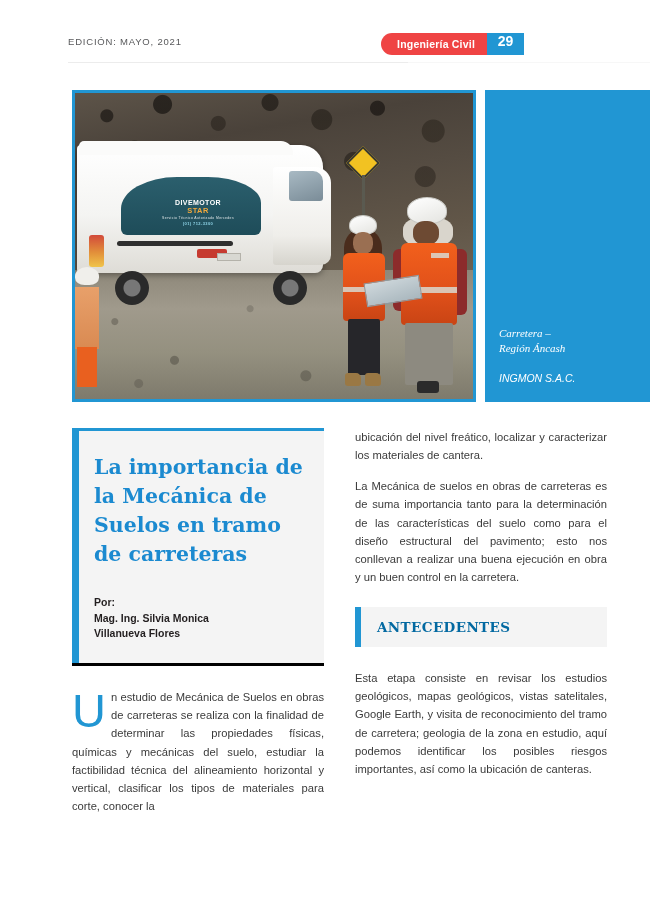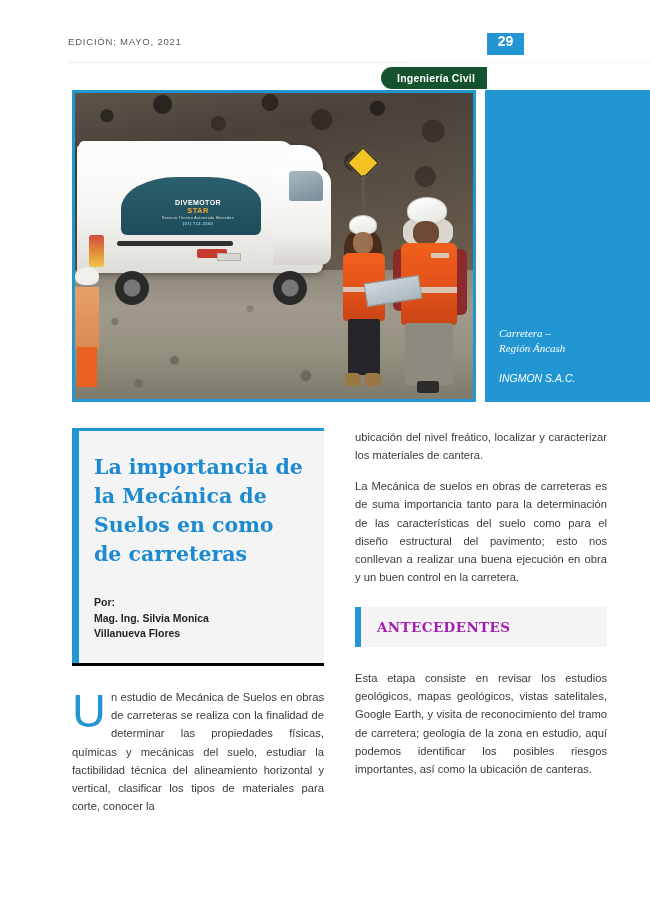--- a/index.html
+++ b/index.html
@@ -43,27 +43,26 @@
   .header-rule-2 {
     position: absolute;
     left: 408px; top: 62px;
     width: 242px; height: 1px;
     background: #f7f7f7;
   }
   .section-pill {
     position: absolute;
     right: 37px; top: 33px;
     height: 22px;
-    background: #14532d;
+    background: #ef4444;
     border-radius: 11px 0 0 11px;
     padding: 0 12px 0 16px;
     display: flex;
     align-items: center;
     justify-content: center;
-    margin-top: 34px;
   }
   .section-pill span {
     color: #ffffff;
     font-size: 10.5px;
     font-weight: bold;
     letter-spacing: 0.2px;
     white-space: nowrap;
   }
   .page-number-box {
     position: absolute;
@@ -467,21 +466,21 @@
     content: "";
     position: absolute;
     left: 0; top: 0; bottom: 0;
     width: 6px;
     background: #2196d3;
   }
   .section-heading span {
     font-family: "DejaVu Serif", serif;
     font-weight: bold;
     font-size: 13.5px;
-    color: #a21caf;
+    color: #0369a1;
     letter-spacing: 0.4px;
   }
   .subsection {
     border-top: 1.5px solid #2196d3;
     border-bottom: 1.5px solid #2196d3;
     padding: 6px 0 6px 0;
     text-align: center;
     margin-bottom: 15px;
   }
   .subsection span {
@@ -577,21 +576,21 @@
       <div class="caption-line">Región Áncash</div>
       <div class="caption-credit">INGMON S.A.C.</div>
     </div>
   </div>
 
   <div class="left-col">
     <div class="title-card">
       <div class="article-title">
         <div>La importancia de</div>
         <div>la Mecánica de</div>
-        <div>Suelos en como</div>
+        <div>Suelos en tramo</div>
         <div>de carreteras</div>
       </div>
       <div class="byline">
         <div>Por:</div>
         <div>Mag. Ing. Silvia Monica</div>
         <div>Villanueva Flores</div>
       </div>
     </div>
 
     <div class="body-text">

